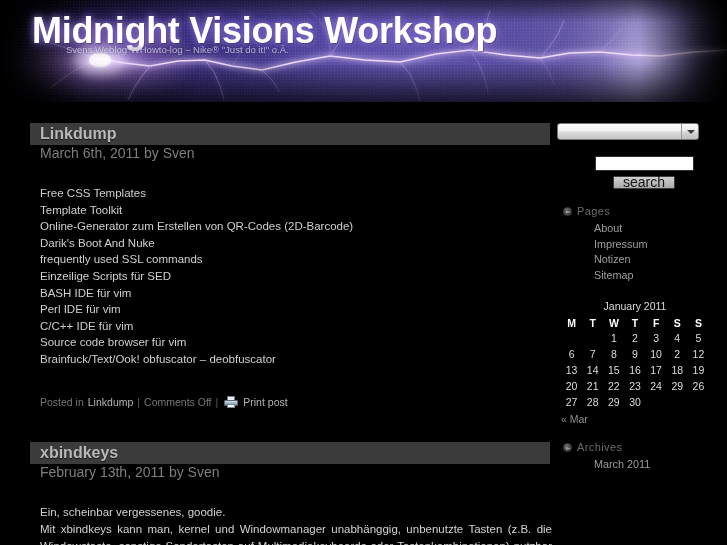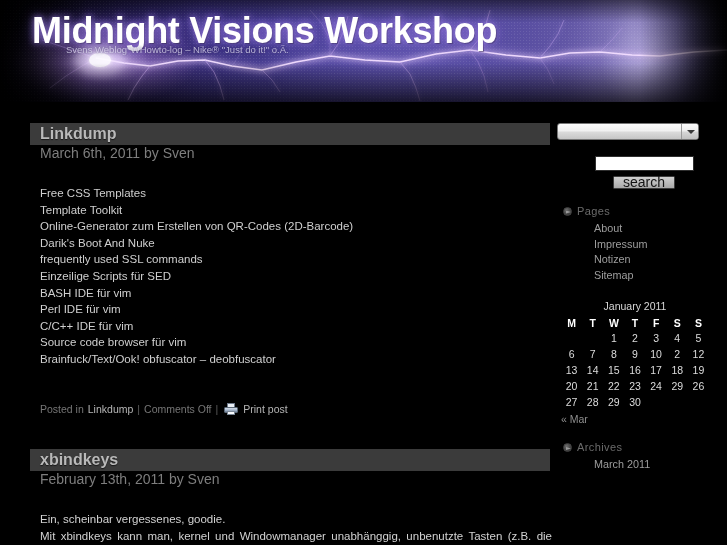--- a/index.html
+++ b/index.html
@@ -133,21 +133,21 @@
   .post-para {
     font-size: 11.5px;
     color: #d2d2d2;
     line-height: 17px;
     text-align: justify;
     margin: 0;
     width: 512px;
   }
   .post-footer {
     padding-left: 10px;
-    margin-top: 35px;
+    margin-top: 28px;
     font-size: 10.5px;
     color: #767676;
     display: flex;
     align-items: flex-start;
     gap: 4px;
     white-space: nowrap;
   }
   .post-footer a { color: #b6b6b6; text-decoration: none; cursor: pointer; }
   .post-footer .sep { color: #5c5c5c; }
   .printer-ico {

